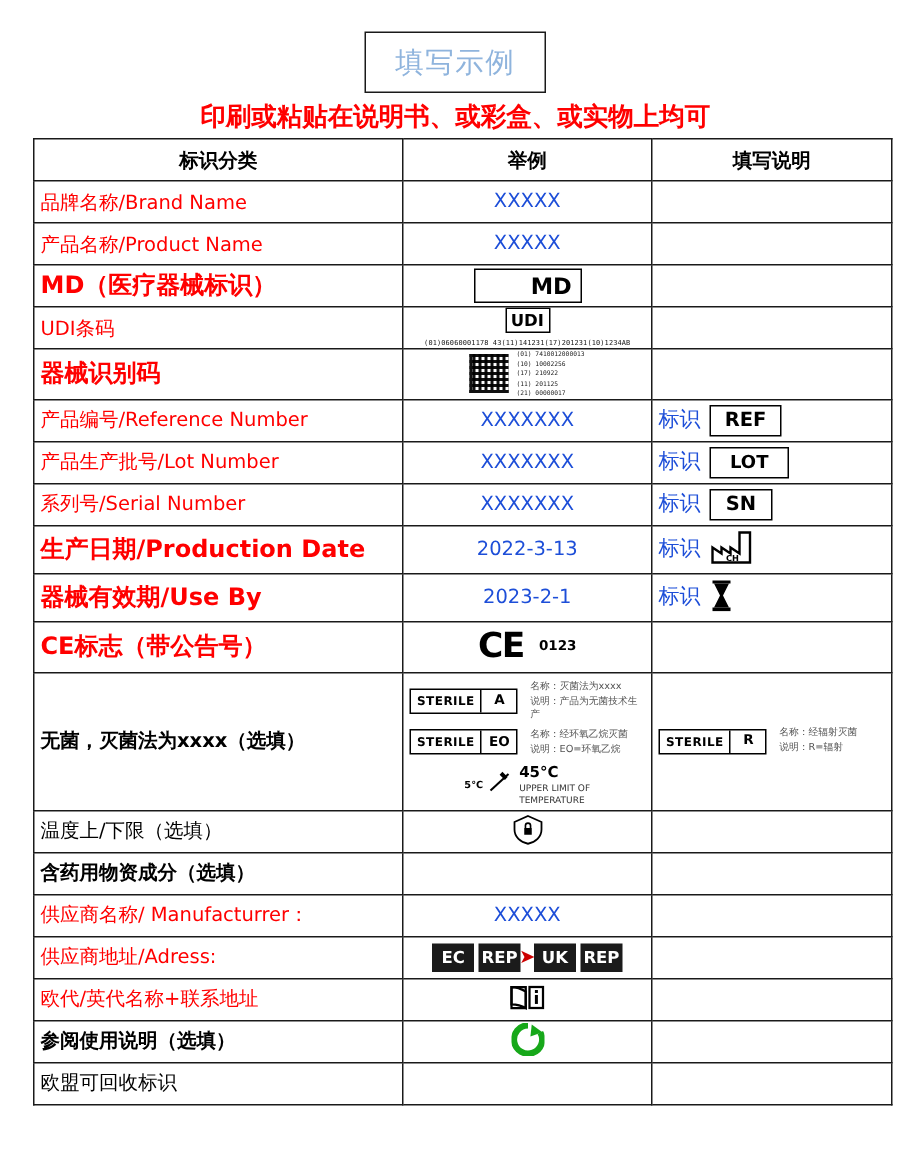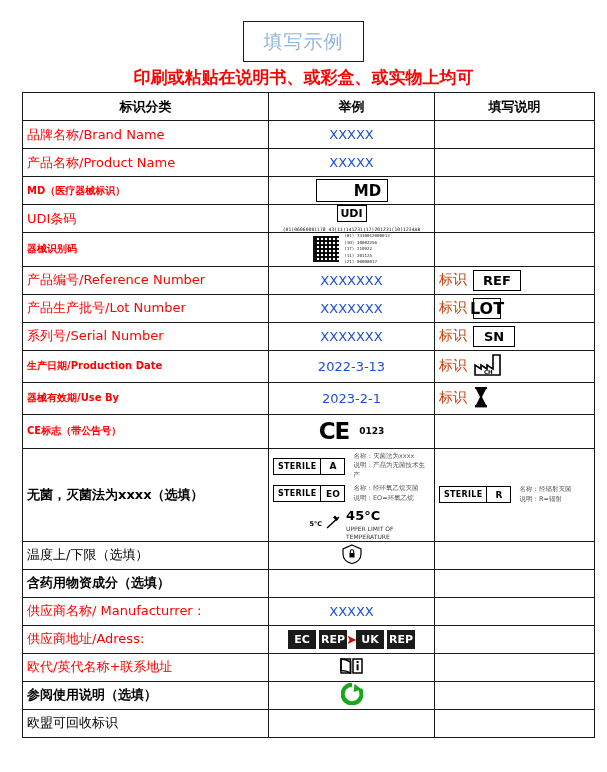--- a/index.html
+++ b/index.html
@@ -59,48 +59,48 @@
     font-family: "DejaVu Sans", sans-serif;
   }
 
   td.lbl {
     color: #ff0000;
     font-size: 14.5px;
     height: 28px;
     white-space: nowrap;
     font-family: "DejaVu Sans", sans-serif;
   }
-  td.lbl.bold { font-weight: bold; font-size: 10px; }
+  td.lbl.bold { font-weight: bold; font-size: 16px; }
   td.lbl.black { color: #000; font-weight: bold; }
   td.lbl.black-n { color: #000; font-weight: normal; }
 
   td.ex {
     text-align: center;
     color: #1d4ed8;
     font-size: 16px;
     font-family: "DejaVu Sans", sans-serif;
   }
   td.blank { }
 
   .note-wrap { display: flex; align-items: center; gap: 6px; }
-  .note-txt { color: #c2410c; font-size: 14px; font-family: "DejaVu Sans", sans-serif; }
+  .note-txt { color: #1d4ed8; font-size: 14px; font-family: "DejaVu Sans", sans-serif; }
 
   
   .chip {
     display: inline-flex; align-items: center; justify-content: center;
     border: 1.6px solid #000;
     background: #fff;
     font-weight: bold;
     font-family: "DejaVu Sans", sans-serif;
     color: #000;
   }
   .chip-md { width: 72px; height: 23px; font-size: 15px; padding-left: 32px; }
   .chip-udi { width: 30px; height: 17px; font-size: 11px; border-width: 1.3px; }
   .chip-ref { width: 48px; height: 21px; font-size: 13px; }
-  .chip-lot { width: 28px; height: 21px; font-size: 16px; }
+  .chip-lot { width: 53px; height: 21px; font-size: 12px; }
   .chip-sn  { width: 42px; height: 21px; font-size: 13px; }
 
   
   .sterile {
     display: inline-flex; border: 1.8px solid #000; background:#fff;
     height: 17px;
   }
   .sterile .s1 {
     display:flex; align-items:center; justify-content:center;
     padding: 0 4px; font-size: 8px; font-weight: bold;
@@ -155,21 +155,21 @@
   
   .ico { display:inline-block; vertical-align:middle; }
 
   .ce-wrap { display:flex; align-items:center; justify-content:center; gap:10px; }
   .ce-txt { font-size: 23px; font-weight: bold; font-family:"DejaVu Sans", sans-serif; letter-spacing:-1px; }
   .ce-num { font-size: 9px; font-weight: bold; font-family:"DejaVu Sans", sans-serif; }
 
   .temp-wrap { display:flex; align-items:center; justify-content:center; gap:3px; margin-top:4px; }
   .temp-lo { font-size:6.5px; font-weight:bold; font-family:"DejaVu Sans", sans-serif; }
   .temp-txt { font-size:6px; font-weight:bold; line-height:1.35; font-family:"DejaVu Sans", sans-serif; }
-  .temp-txt .big { font-size:13px; }
+  .temp-txt .big { font-size:10px; }
   .temp-sub { font-weight:normal; color:#333; }
 </style>
 </head>
 <body>
 
 <div class="page">
 
   <div class="title-box">
     <span>填写示例</span>
   </div>

